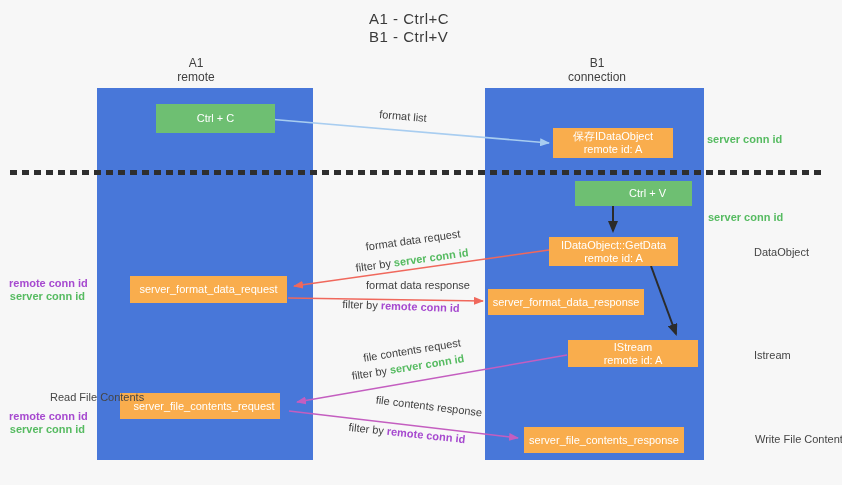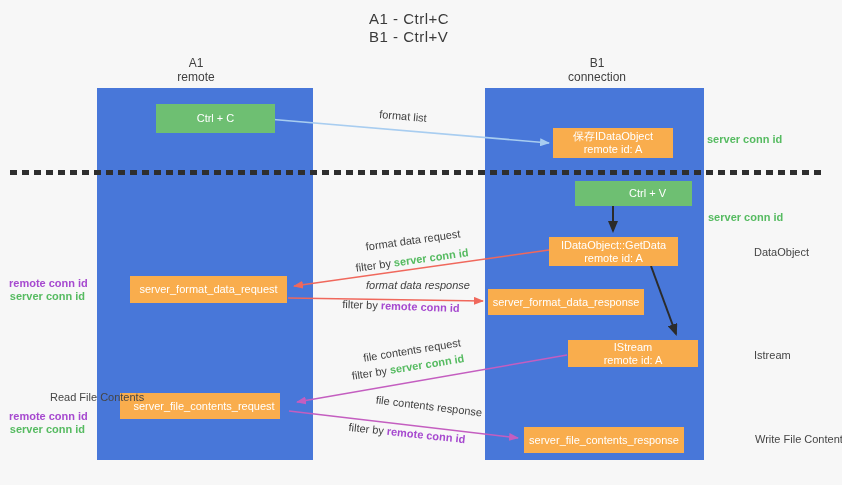--- a/index.html
+++ b/index.html
@@ -145,21 +145,21 @@
     <div>server_file_contents_response</div>
   </div>
 
   <div class="edge-label" style="left:360px;top:110px;width:86px;transform:rotate(5deg);">format list</div>
 
   <div class="edge-label" style="left:352px;top:234px;width:122px;transform:rotate(-8deg);">format data request</div>
   <div class="edge-label" style="left:341px;top:254px;width:142px;transform:rotate(-8deg);">
     <span class="filter-word">filter by</span><span class="green-t">server conn id</span>
   </div>
 
-  <div class="edge-label" style="left:357px;top:279px;width:122px;font-style:italic;">format data response</div>
+  <div class="edge-label" style="left:357px;top:279px;width:122px;">format data response</div>
   <div class="edge-label" style="left:330px;top:300px;width:142px;transform:rotate(2deg);">
     <span class="filter-word">filter by</span><span class="purple-t">remote conn id</span>
   </div>
 
   <div class="edge-label" style="left:351px;top:344px;width:122px;transform:rotate(-9deg);">file contents request</div>
   <div class="edge-label" style="left:337px;top:361px;width:142px;transform:rotate(-9deg);">
     <span class="filter-word">filter by</span><span class="green-t">server conn id</span>
   </div>
 
   <div class="edge-label" style="left:368px;top:400px;width:122px;transform:rotate(7deg);">file contents response</div>

